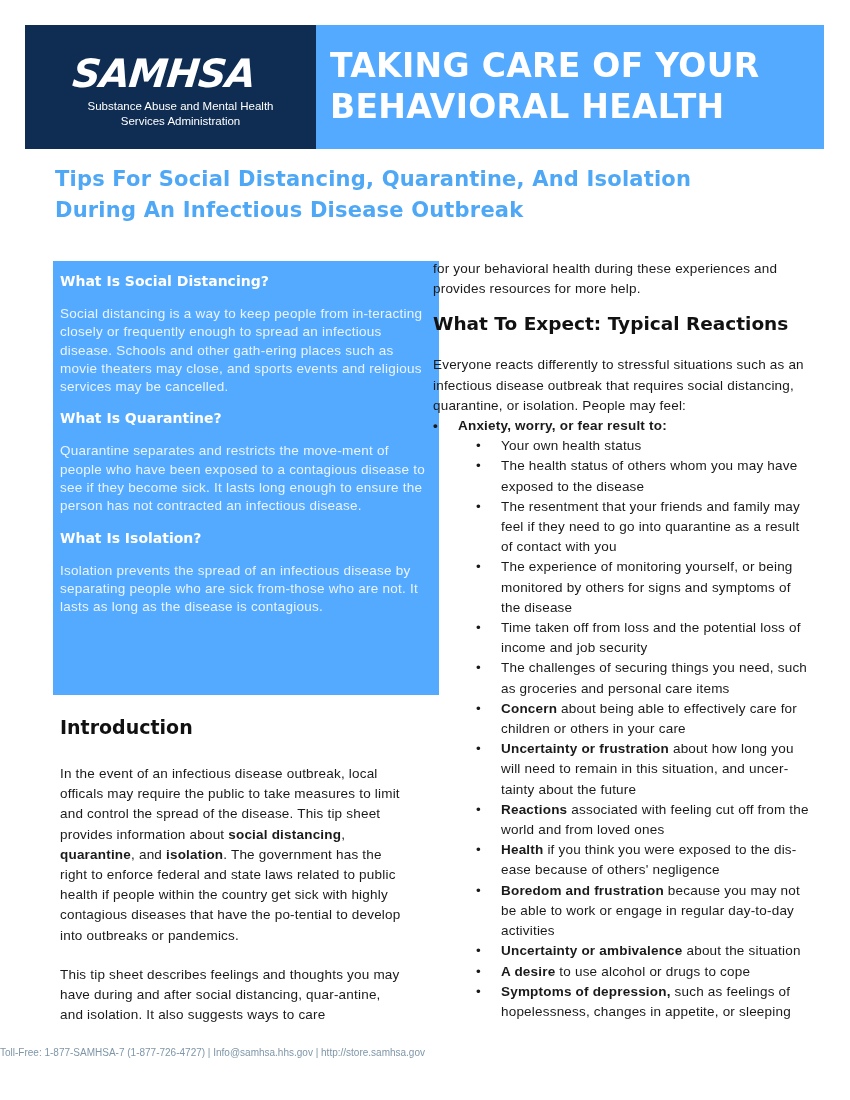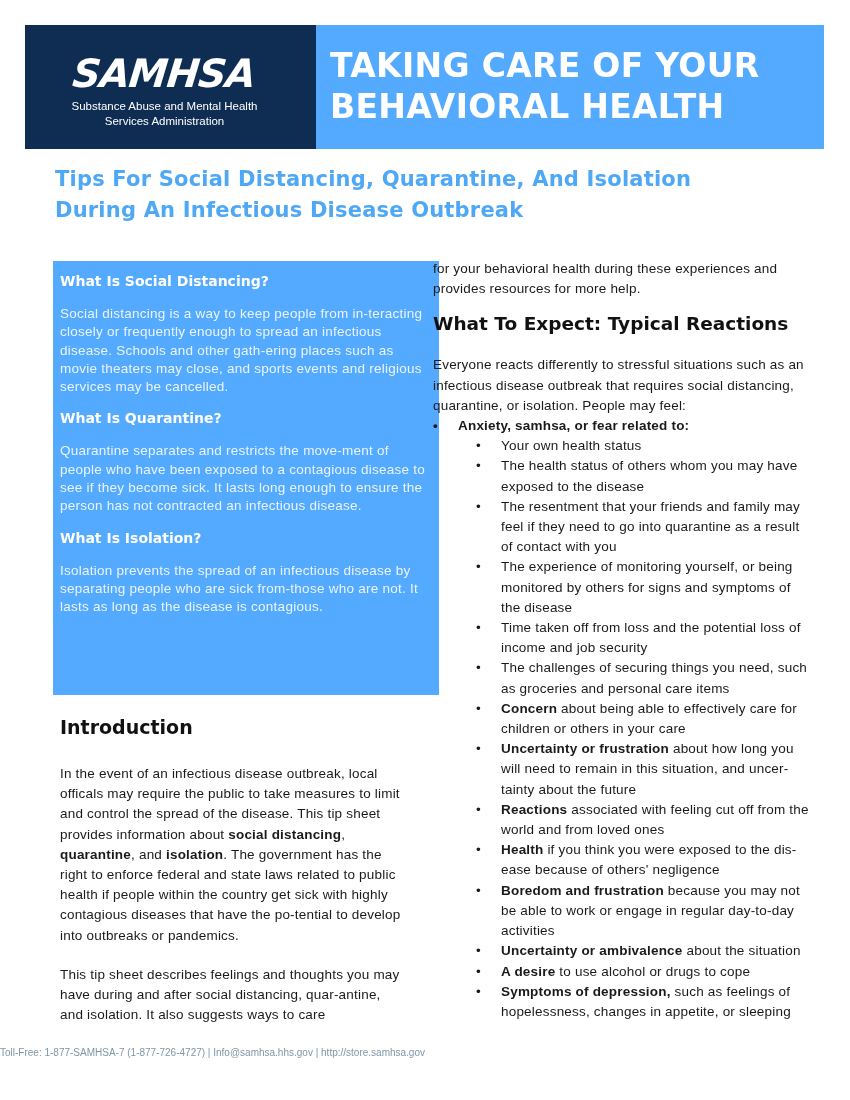--- a/index.html
+++ b/index.html
@@ -2,21 +2,21 @@
 <html><head>
 <meta charset="utf-8">
 <style>
   * { box-sizing: border-box; margin: 0; padding: 0; }
   html, body { width: 850px; height: 1100px; background: #ffffff; overflow: hidden; }
   body { position: relative; font-family: "DejaVu Sans", sans-serif; color: #1a1a1a; }
 
   .header { position: absolute; left: 25px; top: 25px; width: 799px; height: 124px; display: flex; }
   .header-logo { width: 291px; height: 124px; background: #0f2d52; position: relative; }
   .logo-word { position: absolute; left: 48px; top: 26px; font-family: "DejaVu Sans", sans-serif; font-style: italic; font-weight: bold; font-size: 39px; letter-spacing: -1px; color: #ffffff; transform: skewX(-6deg); }
-  .logo-sub { position: absolute; left: 32px; top: 74px; width: 215px; text-align: center; font-family: "Liberation Sans", sans-serif; font-size: 11.5px; line-height: 15px; color: #ffffff; }
+  .logo-sub { position: absolute; left: 48px; top: 74px; width: 215px; text-align: center; font-family: "Liberation Sans", sans-serif; font-size: 11.5px; line-height: 15px; color: #ffffff; }
   .header-title { flex: 1; background: #54aaff; padding: 20px 0 0 14px; }
   .header-title div { font-family: "DejaVu Sans", sans-serif; font-weight: bold; font-size: 33px; line-height: 41px; color: #ffffff; letter-spacing: 0.3px; }
 
   .subtitle { position: absolute; left: 55px; top: 164px; font-family: "DejaVu Sans", sans-serif; font-weight: bold; font-size: 21px; line-height: 31px; color: #4ea8f5; letter-spacing: 0.2px; }
 
   .sidebar { position: absolute; left: 53px; top: 261px; width: 386px; height: 434px; background: #54aaff; padding: 10px 7px 0 7px; }
   .sb-heading { font-family: "DejaVu Sans", sans-serif; font-weight: bold; font-size: 14px; color: #ffffff; line-height: 20px; margin-bottom: 14px; }
   .sb-text { font-family: "Liberation Sans", sans-serif; font-size: 13.5px; line-height: 18.3px; color: #eaf4ff; margin-bottom: 12px; letter-spacing: 0.25px; }
 
   .intro-heading { position: absolute; left: 60px; top: 716px; font-family: "DejaVu Sans", sans-serif; font-weight: bold; font-size: 19px; color: #111111; }
@@ -73,21 +73,21 @@
 <div class="intro-heading">Introduction</div>
 <div class="body-text intro-p1"><span>In the event of an infectious disease outbreak, local officals may require the public to take measures to limit and control the spread of the disease. This tip sheet provides information about </span><b>social distancing</b><span>, </span><b>quarantine</b><span>, and </span><b>isolation</b><span>. The government has the right to enforce federal and state laws related to public health if people within the country get sick with highly contagious diseases that have the po-tential to develop into outbreaks or pandemics.</span></div>
 <div class="body-text intro-p2">This tip sheet describes feelings and thoughts you may have during and after social distancing, quar-antine, and isolation. It also suggests ways to care</div>
 
 <div class="right-col">
   <div class="body-text rc-cont">for your behavioral health during these experiences and provides resources for more help.</div>
   <div class="rc-heading">What To Expect: Typical Reactions</div>
   <div class="body-text rc-intro">Everyone reacts differently to stressful situations such as an infectious disease outbreak that requires social distancing, quarantine, or isolation. People may feel:</div>
   <ul class="l1 body-text">
     <li>
-      <span class="l1-label">Anxiety, samhsa, or fear related to:</span>
+      <span class="l1-label">Anxiety, worry, or fear result to:</span>
       <ul class="l2">
           <li><span class="b"></span><span>Your own health status</span></li>
           <li><span class="b"></span><span>The health status of others whom you may have exposed to the disease</span></li>
           <li><span class="b"></span><span>The resentment that your friends and family may feel if they need to go into quarantine as a result of contact with you</span></li>
           <li><span class="b"></span><span>The experience of monitoring yourself, or being monitored by others for signs and symptoms of the disease</span></li>
           <li><span class="b"></span><span>Time taken off from loss and the potential loss of income and job security</span></li>
           <li><span class="b"></span><span>The challenges of securing things you need, such as groceries and personal care items</span></li>
           <li><span class="b">Concern</span><span> about being able to effectively care for children or others in your care</span></li>
           <li><span class="b">Uncertainty or frustration</span><span> about how long you will need to remain in this situation, and uncer-tainty about the future</span></li>
           <li><span class="b">Reactions</span><span> associated with feeling cut off from the world and from loved ones</span></li>

